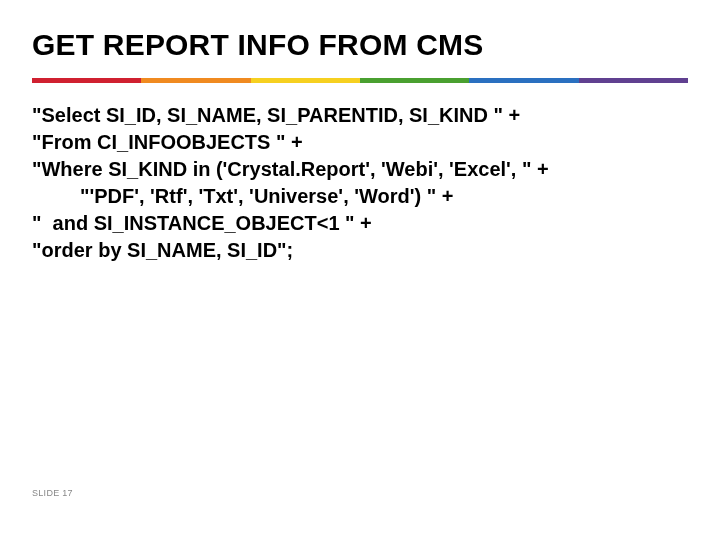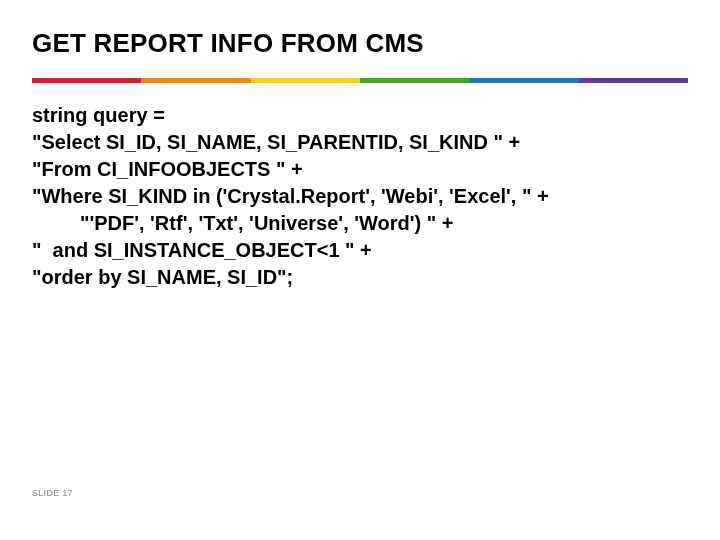--- a/index.html
+++ b/index.html
@@ -14,21 +14,21 @@
   .slide {
     position: relative;
     width: 720px;
     height: 540px;
     box-sizing: border-box;
   }
   .title {
     position: absolute;
     top: 28px;
     left: 32px;
-    font-size: 26px;
+    font-size: 30px;
     font-weight: bold;
     color: #000;
     letter-spacing: 0.2px;
   }
   .rainbow {
     position: absolute;
     top: 78px;
     left: 32px;
     width: 656px;
     height: 5px;
@@ -84,21 +84,20 @@
   <div class="rainbow">
     <div class="c-red"></div>
     <div class="c-orange"></div>
     <div class="c-yellow"></div>
     <div class="c-green"></div>
     <div class="c-blue"></div>
     <div class="c-purple"></div>
   </div>
 
   <div class="body">
-    <div class="line">string query =</div>
     <div class="line">"Select SI_ID, SI_NAME, SI_PARENTID, SI_KIND " +</div>
     <div class="line">"From CI_INFOOBJECTS " +</div>
     <div class="line">"Where SI_KIND in ('Crystal.Report', 'Webi', 'Excel', " +</div>
     <div class="line indent">"'PDF', 'Rtf', 'Txt', 'Universe', 'Word') " +</div>
     <div class="line">"  and SI_INSTANCE_OBJECT&lt;1 " +</div>
     <div class="line">"order by SI_NAME, SI_ID";</div>
   </div>
 
   <div class="footer">
     <span>SLIDE 17</span>

